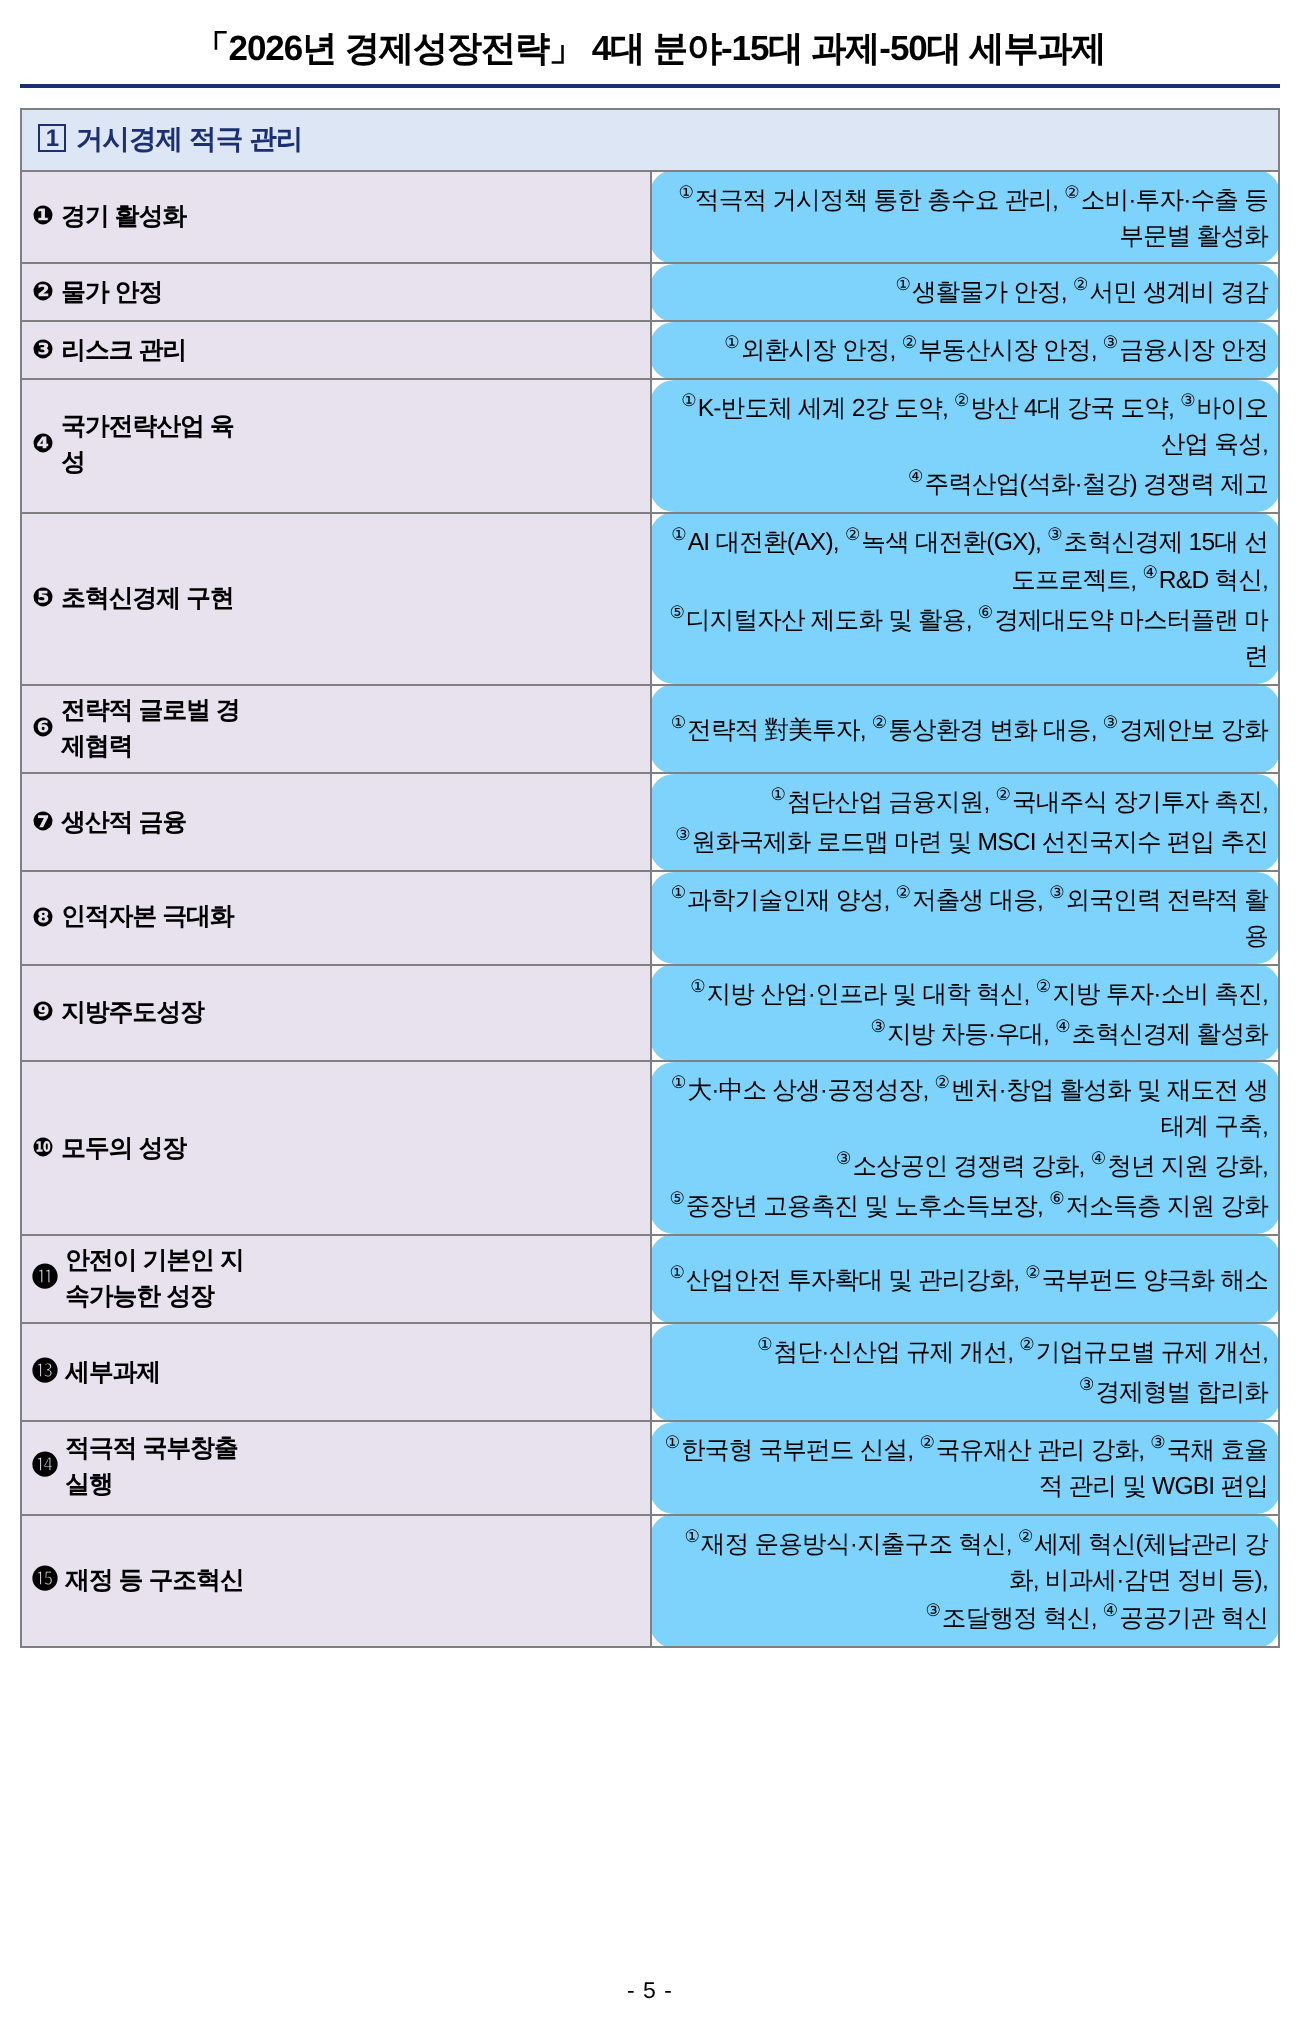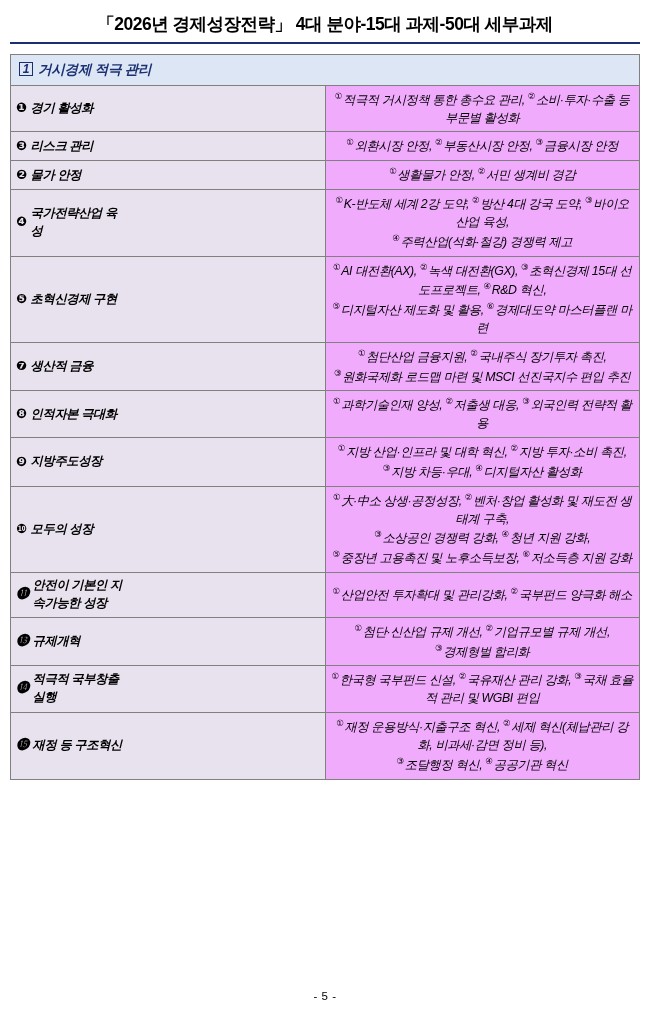--- a/index.html
+++ b/index.html
@@ -29,21 +29,20 @@
     letter-spacing: -0.5px;
     padding: 4px 0 6px 0;
     border-bottom: 2.2px solid #1b2f72;
     margin: 0 0 10px 0;
     white-space: nowrap;
   }
   table.matrix {
     width: 630px;
     border-collapse: collapse;
     table-layout: fixed;
-    font-style: italic;
   }
   table.matrix td {
     border: 0.8px solid #808080;
     vertical-align: middle;
     padding: 4px 5px;
     font-size: 12.3px;
     line-height: 1.45;
     letter-spacing: -0.4px;
   }
   tr.section td {
@@ -59,22 +58,23 @@
     background: #e8e2ee;
     width: 118px;
     font-size: 12.8px;
     font-weight: bold;
     letter-spacing: -0.6px;
     text-align: left;
     padding-left: 6px;
     margin-top: 16px;
   }
   td.tasks {
-    background: #f0abfc;
-    text-align: center;
+    background: #7dd3fc;
+    text-align: right;
+    border-radius: 12px;
   }
   .num-box {
     display: inline-block;
     border: 1.1px solid #1b2f72;
     color: #1b2f72;
     font-size: 12px;
     font-weight: bold;
     line-height: 13px;
     width: 14px;
     height: 14px;
@@ -117,81 +117,87 @@
         <tr class="section">
           <td colspan="2"><span class="num-box">1</span><span>거시경제 적극 관리</span></td>
         </tr>
         <tr>
           <td class="area"><span style="margin-right: 4px; font-size: 13px;">❶</span><span class="area-txt">경기 활성화</span></td>
           <td class="tasks">
             <span class="ln"><span class="sup">①</span><span>적극적 거시정책 통한 총수요 관리,</span> <span class="sup">②</span><span>소비·투자·수출 등 부문별 활성화</span></span>
           </td>
         </tr>
         <tr>
+          <td class="area"><span style="margin-right: 4px; font-size: 13px;">❷</span><span class="area-txt">물가 안정</span></td>
+          <td class="tasks">
+            <span class="ln"><span class="sup">①</span><span>생활물가 안정,</span> <span class="sup">②</span><span>서민 생계비 경감</span></span>
+          </td>
+        </tr>
+        <tr>
           <td class="area"><span style="margin-right: 4px; font-size: 13px;">❸</span><span class="area-txt">리스크 관리</span></td>
           <td class="tasks">
             <span class="ln"><span class="sup">①</span><span>외환시장 안정,</span> <span class="sup">②</span><span>부동산시장 안정,</span> <span class="sup">③</span><span>금융시장 안정</span></span>
-          </td>
-        </tr>
-        <tr>
-          <td class="area"><span style="margin-right: 4px; font-size: 13px;">❷</span><span class="area-txt">물가 안정</span></td>
-          <td class="tasks">
-            <span class="ln"><span class="sup">①</span><span>생활물가 안정,</span> <span class="sup">②</span><span>서민 생계비 경감</span></span>
           </td>
         </tr>
         <tr>
           <td class="area"><span style="margin-right: 4px; font-size: 13px;">❹</span><span class="area-txt">국가전략산업 육성</span></td>
           <td class="tasks">
             <span class="ln"><span class="sup">①</span><span>K-반도체 세계 2강 도약,</span> <span class="sup">②</span><span>방산 4대 강국 도약,</span> <span class="sup">③</span><span>바이오산업 육성,</span></span>
             <span class="ln"><span class="sup">④</span><span>주력산업(석화·철강) 경쟁력 제고</span></span>
           </td>
         </tr>
         <tr>
           <td class="area"><span style="margin-right: 4px; font-size: 13px;">❺</span><span class="area-txt">초혁신경제 구현</span></td>
           <td class="tasks">
             <span class="ln"><span class="sup">①</span><span>AI 대전환(AX),</span> <span class="sup">②</span><span>녹색 대전환(GX),</span> <span class="sup">③</span><span>초혁신경제 15대 선도프로젝트,</span> <span class="sup">④</span><span>R&amp;D 혁신,</span></span>
             <span class="ln"><span class="sup">⑤</span><span>디지털자산 제도화 및 활용,</span> <span class="sup">⑥</span><span>경제대도약 마스터플랜 마련</span></span>
           </td>
         </tr>
         <tr>
+          <td class="area"><span style="margin-right: 4px; font-size: 13px;">❻</span><span class="area-txt">전략적 글로벌 경제협력</span></td>
+          <td class="tasks">
+            <span class="ln"><span class="sup">①</span><span>전략적 對美투자,</span> <span class="sup">②</span><span>통상환경 변화 대응,</span> <span class="sup">③</span><span>경제안보 강화</span></span>
+          </td>
+        </tr>
+        <tr>
           <td class="area"><span style="margin-right: 4px; font-size: 13px;">❼</span><span class="area-txt">생산적 금융</span></td>
           <td class="tasks">
             <span class="ln"><span class="sup">①</span><span>첨단산업 금융지원,</span> <span class="sup">②</span><span>국내주식 장기투자 촉진,</span></span>
             <span class="ln"><span class="sup">③</span><span>원화국제화 로드맵 마련 및 MSCI 선진국지수 편입 추진</span></span>
           </td>
         </tr>
         <tr>
           <td class="area"><span style="margin-right: 4px; font-size: 13px;">❽</span><span class="area-txt">인적자본 극대화</span></td>
           <td class="tasks">
             <span class="ln"><span class="sup">①</span><span>과학기술인재 양성,</span> <span class="sup">②</span><span>저출생 대응,</span> <span class="sup">③</span><span>외국인력 전략적 활용</span></span>
           </td>
         </tr>
         <tr>
           <td class="area"><span style="margin-right: 4px; font-size: 13px;">❾</span><span class="area-txt">지방주도성장</span></td>
           <td class="tasks">
             <span class="ln"><span class="sup">①</span><span>지방 산업·인프라 및 대학 혁신,</span> <span class="sup">②</span><span>지방 투자·소비 촉진,</span></span>
-            <span class="ln"><span class="sup">③</span><span>지방 차등·우대,</span> <span class="sup">④</span><span>디지털자산 활성화</span></span>
+            <span class="ln"><span class="sup">③</span><span>지방 차등·우대,</span> <span class="sup">④</span><span>초혁신경제 활성화</span></span>
           </td>
         </tr>
         <tr>
           <td class="area"><span style="margin-right: 4px; font-size: 13px;">❿</span><span class="area-txt">모두의 성장</span></td>
           <td class="tasks">
             <span class="ln"><span class="sup">①</span><span>大·中소 상생·공정성장,</span> <span class="sup">②</span><span>벤처·창업 활성화 및 재도전 생태계 구축,</span></span>
             <span class="ln"><span class="sup">③</span><span>소상공인 경쟁력 강화,</span> <span class="sup">④</span><span>청년 지원 강화,</span></span>
             <span class="ln"><span class="sup">⑤</span><span>중장년 고용촉진 및 노후소득보장,</span> <span class="sup">⑥</span><span>저소득층 지원 강화</span></span>
           </td>
         </tr>
         <tr>
           <td class="area"><span style="margin-right: 4px; font-size: 13px;">⓫</span><span class="area-txt">안전이 기본인 지속가능한 성장</span></td>
           <td class="tasks">
             <span class="ln"><span class="sup">①</span><span>산업안전 투자확대 및 관리강화,</span> <span class="sup">②</span><span>국부펀드 양극화 해소</span></span>
           </td>
         </tr>
         <tr>
-          <td class="area"><span style="margin-right: 4px; font-size: 13px;">⓭</span><span class="area-txt">규제개혁</span></td>
+          <td class="area"><span style="margin-right: 4px; font-size: 13px;">⓭</span><span class="area-txt">세부과제</span></td>
           <td class="tasks">
             <span class="ln"><span class="sup">①</span><span>첨단·신산업 규제 개선,</span> <span class="sup">②</span><span>기업규모별 규제 개선,</span></span>
             <span class="ln"><span class="sup">③</span><span>경제형벌 합리화</span></span>
           </td>
         </tr>
         <tr>
           <td class="area"><span style="margin-right: 4px; font-size: 13px;">⓮</span><span class="area-txt">적극적 국부창출 실행</span></td>
           <td class="tasks">
             <span class="ln"><span class="sup">①</span><span>한국형 국부펀드 신설,</span> <span class="sup">②</span><span>국유재산 관리 강화,</span> <span class="sup">③</span><span>국채 효율적 관리 및 WGBI 편입</span></span>
           </td>

